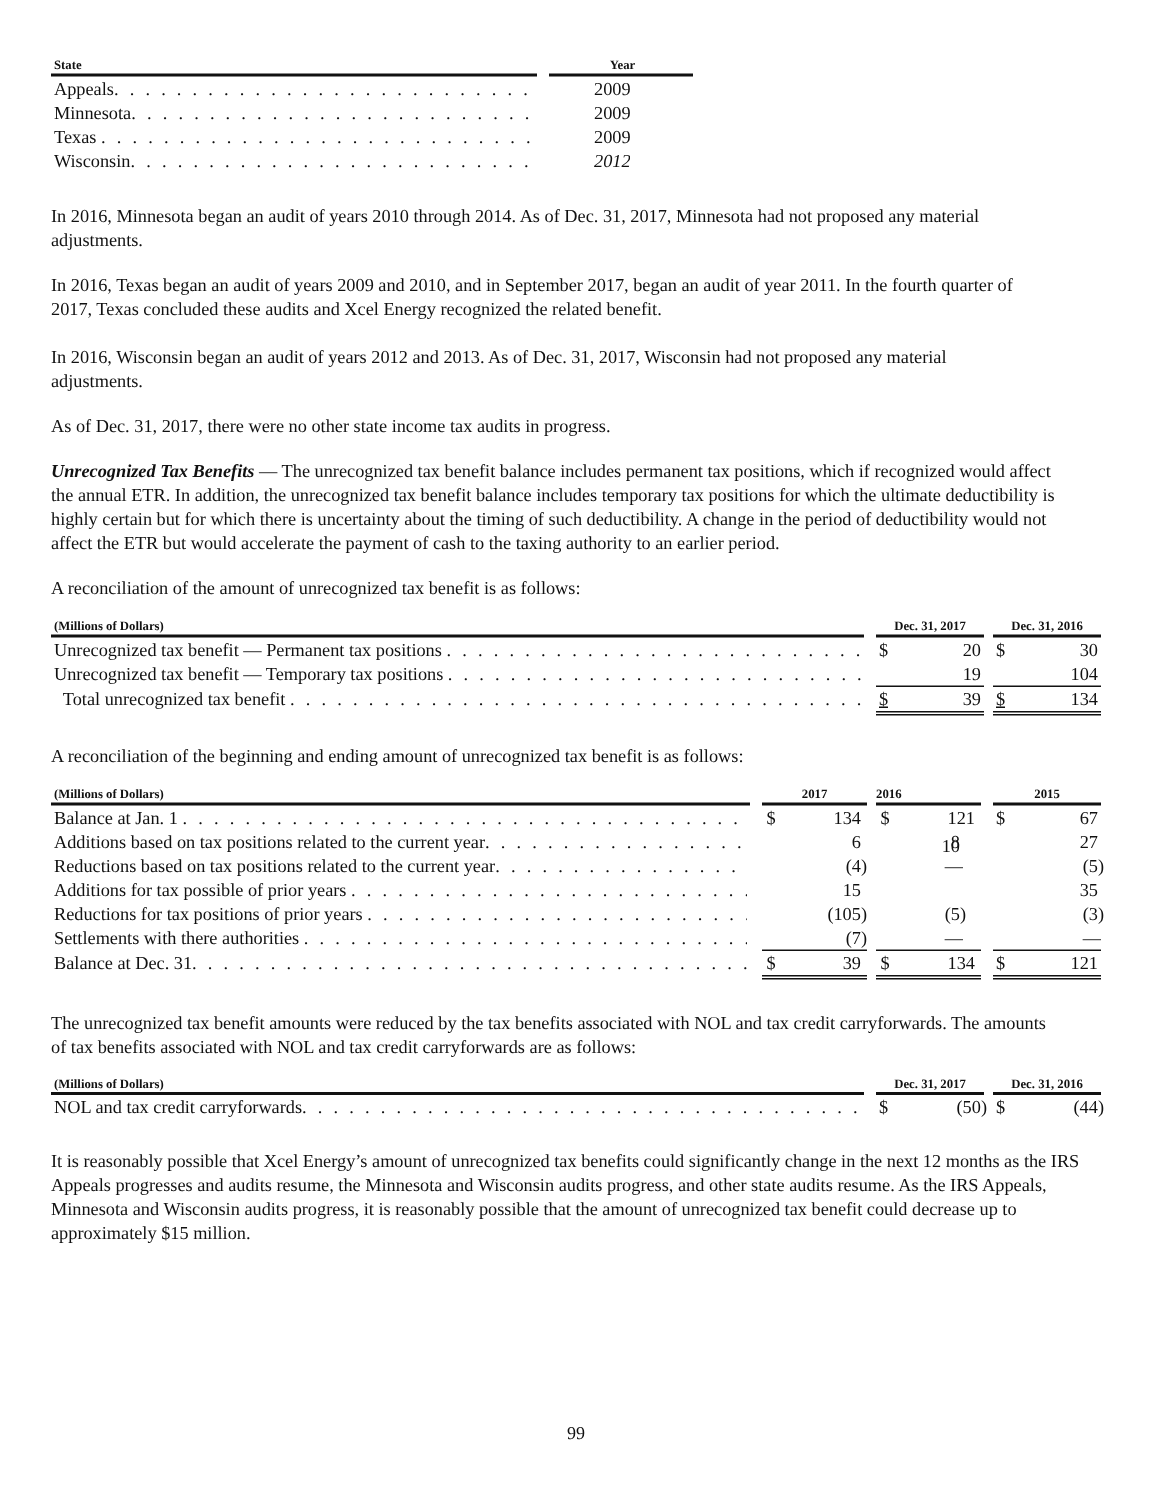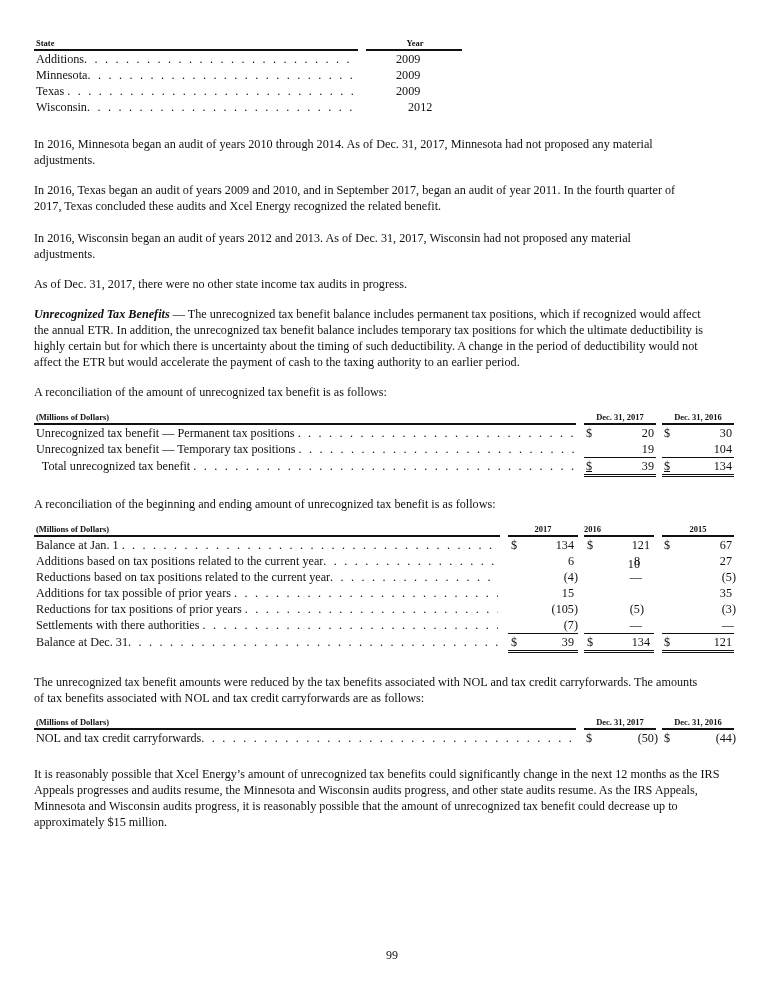--- a/index.html
+++ b/index.html
@@ -22,38 +22,38 @@
 </head>
 <body>
 
 <div class="abs hdr" style="left:36px;top:38px;">State</div>
 <div class="abs hdr" style="left:400px;top:38px;width:30px;text-align:center;">Year</div>
 <div class="thick" style="left:34px;top:49px;width:324px;"></div>
 <div class="thick" style="left:366px;top:49px;width:96px;"></div>
 
 <div>
   <div class="row" style="left:36px;top:51px;width:320px;">
-    <span class="lbl" style="width:320px;"><span>Additions</span><span class="dots">. . . . . . . . . . . . . . . . . . . . . . . . . . . . . . . . . . . . . . . . . . . . . . . . . . . . . . . . . . . . . . . . . . . . . . . . . . . . . . . . . . .</span></span>
+    <span class="lbl" style="width:320px;"><span>Appeals</span><span class="dots">. . . . . . . . . . . . . . . . . . . . . . . . . . . . . . . . . . . . . . . . . . . . . . . . . . . . . . . . . . . . . . . . . . . . . . . . . . . . . . . . . . .</span></span>
   </div>
   <div class="row" style="left:396px;top:51px;">2009</div>
 
   <div class="row" style="left:36px;top:67px;width:320px;">
     <span class="lbl" style="width:320px;"><span>Minnesota</span><span class="dots">. . . . . . . . . . . . . . . . . . . . . . . . . . . . . . . . . . . . . . . . . . . . . . . . . . . . . . . . . . . . . . . . . . . . . . . . . . . . . . . . . . .</span></span>
   </div>
   <div class="row" style="left:396px;top:67px;">2009</div>
 
   <div class="row" style="left:36px;top:83px;width:320px;">
     <span class="lbl" style="width:320px;"><span>Texas </span><span class="dots">. . . . . . . . . . . . . . . . . . . . . . . . . . . . . . . . . . . . . . . . . . . . . . . . . . . . . . . . . . . . . . . . . . . . . . . . . . . . . . . . . . .</span></span>
   </div>
   <div class="row" style="left:396px;top:83px;">2009</div>
 
   <div class="row" style="left:36px;top:99px;width:320px;">
     <span class="lbl" style="width:320px;"><span>Wisconsin</span><span class="dots">. . . . . . . . . . . . . . . . . . . . . . . . . . . . . . . . . . . . . . . . . . . . . . . . . . . . . . . . . . . . . . . . . . . . . . . . . . . . . . . . . . .</span></span>
   </div>
-  <div class="row" style="left:408px;top:99px;">2012</div>
+  <div class="row" style="left:396px;top:99px;font-style:italic;">2012</div>
 </div>
 
 <div class="p" style="top:136px;width:620px;">In 2016, Minnesota began an audit of years 2010 through 2014. As of Dec. 31, 2017, Minnesota had not proposed any material adjustments.</div>
 <div class="p" style="top:182px;width:660px;">In 2016, Texas began an audit of years 2009 and 2010, and in September 2017, began an audit of year 2011.  In the fourth quarter of 2017, Texas concluded these audits and Xcel Energy recognized the related benefit.</div>
 <div class="p" style="top:230px;width:660px;">In 2016, Wisconsin began an audit of years 2012 and 2013. As of Dec. 31, 2017, Wisconsin had not proposed any material adjustments.</div>
 <div class="p" style="top:276px;">As of Dec. 31, 2017, there were no other state income tax audits in progress.</div>
 
 <div class="p" style="top:306px;width:682px;">
   <i><b>Unrecognized Tax Benefits</b></i><span> — The unrecognized tax benefit balance includes permanent tax positions, which if recognized would affect the annual ETR.  In addition, the unrecognized tax benefit balance includes temporary tax positions for which the ultimate deductibility is highly certain but for which there is uncertainty about the timing of such deductibility.  A change in the period of deductibility would not affect the ETR but would accelerate the payment of cash to the taxing authority to an earlier period.</span>
 </div>
@@ -187,13 +187,13 @@
       <span class="lbl" style="width:538px;"><span>NOL and tax credit carryforwards</span><span class="dots">. . . . . . . . . . . . . . . . . . . . . . . . . . . . . . . . . . . . . . . . . . . . . . . . . . . . . . . . . . . . . . . . . . . . . . . . . . . . . . . . . . .</span></span>
     </div>
   <div class="row dol" style="left:586px;top:730px;">$</div>
   <div class="row num" style="left:600px;top:730px;width:58px;">(50)</div>
   <div class="row dol" style="left:664px;top:730px;">$</div>
   <div class="row num" style="left:678px;top:730px;width:58px;">(44)</div>
 </div>
 
 <div class="p" style="top:766px;width:690px;">It is reasonably possible that Xcel Energy’s amount of unrecognized tax benefits could significantly change in the next 12 months as the IRS Appeals progresses and audits resume, the Minnesota and Wisconsin audits progress, and other state audits resume.  As the IRS Appeals, Minnesota and Wisconsin audits progress, it is reasonably possible that the amount of unrecognized tax benefit could decrease up to approximately $15 million.</div>
 
-<div class="abs" style="left:370px;top:948px;width:28px;text-align:right;font-size:12px;">99</div>
+<div class="abs" style="left:370px;top:948px;width:28px;text-align:center;font-size:12px;">99</div>
 
 </body></html>

